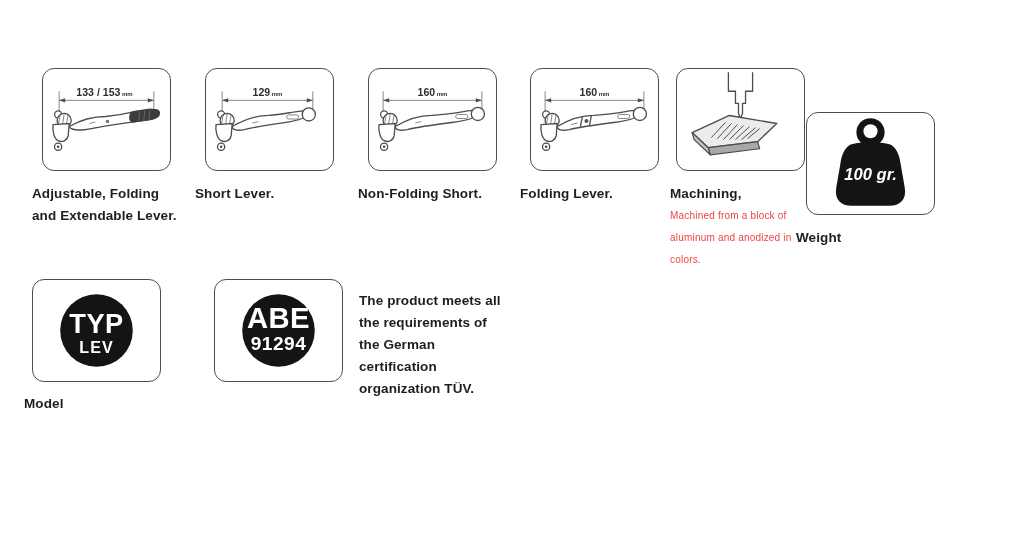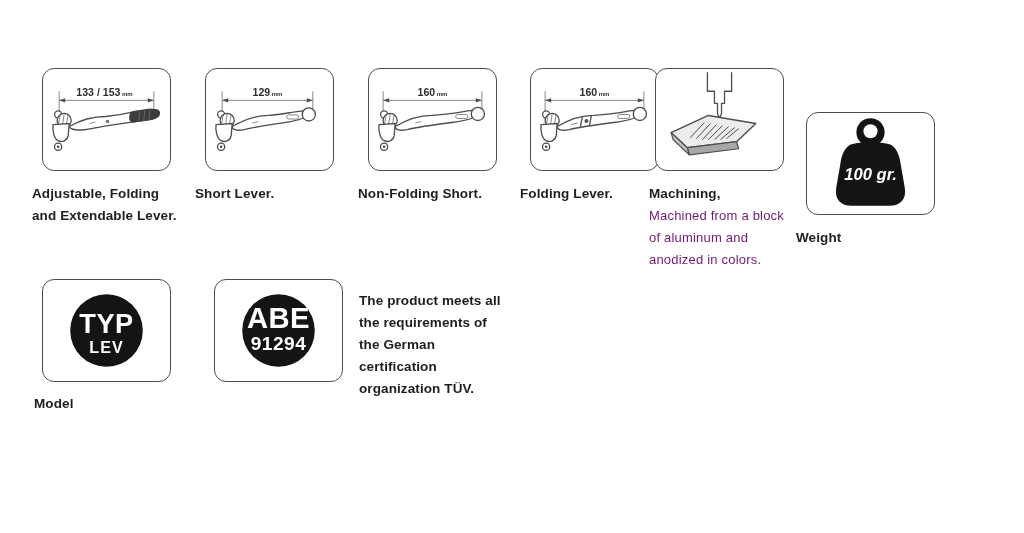--- a/index.html
+++ b/index.html
@@ -19,21 +19,21 @@
   .caption {
     position:relative; margin-top:12px;
     text-align:left; color:#1e1e1e;
     font-size:13.5px; font-weight:700; line-height:22px;
     letter-spacing:0.1px;
   }
   .caption.top-cap  { left:-10px; width:150px; }
   .caption.bot-cap  { left:-8px;  width:146px; margin-top:11px; }
   .caption.mach-cap { left:-6px;  width:141px; }
   .caption .cap-body {
-    display:block; font-weight:400; color:#701a75; font-size:13px;
+    display:block; font-weight:400; color:#ef4444; font-size:10px;
     letter-spacing:0.2px;
   }
   svg text { font-family:"Liberation Sans", sans-serif; }
   .dim-label { font-size:10.5px; font-weight:600; fill:#2e2e2e; }
   .dim-unit  { font-size:6px; font-weight:600; fill:#2e2e2e; }
   .badge-big   { font-size:27px; font-weight:800; fill:#ffffff; letter-spacing:0.5px; }
   .badge-abe   { font-size:29px; font-weight:800; fill:#ffffff; letter-spacing:0.5px; }
   .badge-num   { font-size:19px; font-weight:800; fill:#ffffff; letter-spacing:0.5px; }
   .badge-small { font-size:16px; font-weight:700; fill:#ffffff; letter-spacing:1px; }
   .weight-label { font-size:16.5px; font-weight:800; font-style:italic; fill:#ffffff; }
@@ -138,21 +138,21 @@
         <circle class="wht" cx="21" cy="51" r="7"></circle>
         <path class="thin" d="M17,45.5 L15,56.5 M21,44.5 L19,57.5 M25,45 L23,56.5"></path>
         <path class="wht" d="M10,55 L26,54 L25,66 C24,71 19,73 15,71 C11,69 9,61 10,55 Z"></path>
         <circle class="wht" cx="15" cy="77" r="3.6"></circle>
         <circle cx="15" cy="77" r="1.3" fill="#4d4d4d"></circle>
       </svg>
     </div>
     <div class="caption top-cap">Folding Lever.</div>
   </div>
 
-  <div class="card" style="left:655px; top:68px;">
+  <div class="card" style="left:676px; top:68px;">
     <div class="card-box">
       <svg viewBox="0 0 126 100">
         <path class="ln" stroke-width="1.6" stroke-linejoin="round" d="M51,3 L51,22 L58,22 L58,34 L61,34 L61,44 L63,49 L65,44 L65,34 L68,34 L68,22 L75,22 L75,3"></path>
         <polygon points="15,63 52,46 99,54 80,72 31,78" fill="#ececec" stroke="#4d4d4d" stroke-width="1.4" stroke-linejoin="round"></polygon>
         <path d="M34,68 L48,53 M40,69 L54,54 M46,70 L60,55 M52,70 L66,56 M58,70 L72,57 M64,70 L78,58 M70,69 L82,59" stroke="#3f3f3f" stroke-width="0.9" fill="none"></path>
         <polygon points="31,78 80,72 82,79 33,85" fill="#a8a8a8" stroke="#4d4d4d" stroke-width="1.2" stroke-linejoin="round"></polygon>
         <polygon points="15,63 31,78 33,85 17,70" fill="#c2c2c2" stroke="#4d4d4d" stroke-width="1.2" stroke-linejoin="round"></polygon>
       </svg>
     </div>
     <div class="caption mach-cap"><span>Machining,</span><span class="cap-body">Machined from a block of aluminum and anodized in colors.</span></div>
@@ -163,21 +163,21 @@
       <svg viewBox="0 0 126 100">
         <circle cx="63" cy="19" r="14" fill="#141414"></circle>
         <circle cx="63" cy="18" r="7" fill="#ffffff"></circle>
         <path d="M42,32 C48,28 78,28 84,32 C90,36 92,44 93,51 L97,74 C99,86 92,92 82,92 L44,92 C34,92 27,86 29,74 L33,51 C34,44 36,36 42,32 Z" fill="#141414"></path>
         <text class="weight-label" x="63" y="66" text-anchor="middle">100 gr.</text>
       </svg>
     </div>
     <div class="caption top-cap">Weight</div>
   </div>
 
-  <div class="card" style="left:42px; top:279px;">
+  <div class="card" style="left:32px; top:279px;">
     <div class="card-box">
       <svg viewBox="0 0 126 100">
         <circle cx="63" cy="50" r="36" fill="#141414"></circle>
         <text class="badge-big" x="63" y="52" text-anchor="middle">TYP</text>
         <text class="badge-small" x="63" y="72" text-anchor="middle">LEV</text>
       </svg>
     </div>
     <div class="caption bot-cap">Model</div>
   </div>
 

